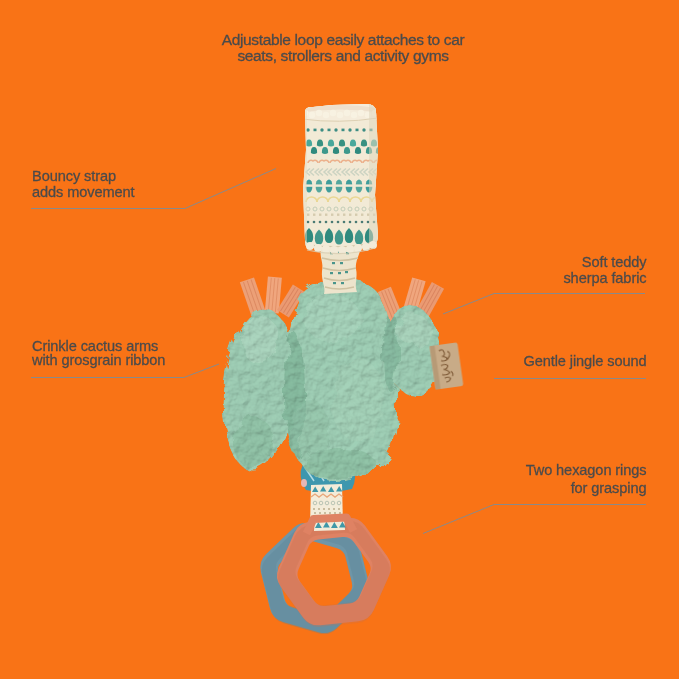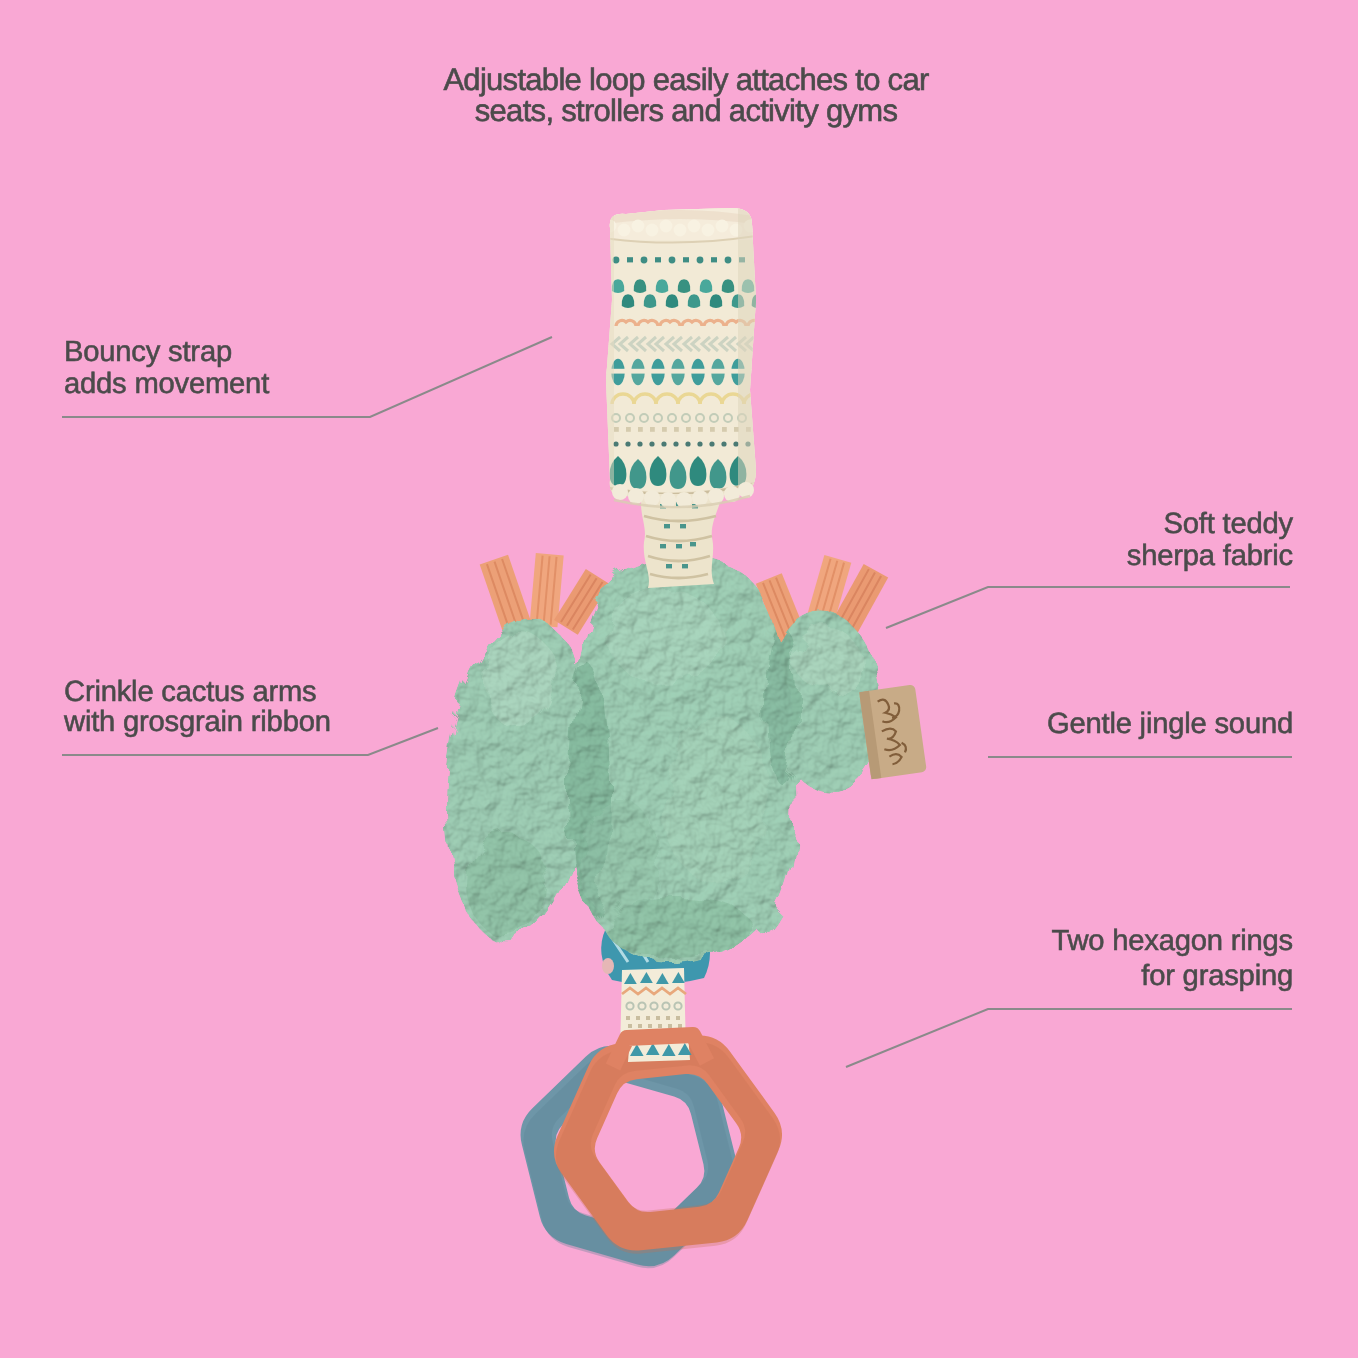--- a/index.html
+++ b/index.html
@@ -1,16 +1,16 @@
 <!DOCTYPE html>
 <html><head>
 <meta charset="utf-8">
 <style>
   html,body{margin:0;padding:0;background:#ffffff;}
-  #stage{position:relative;width:679px;height:679px;background:#f9a8d4;overflow:hidden;}
+  #stage{position:relative;width:679px;height:679px;background:#f97316;overflow:hidden;}
   svg{display:block;}
   text{font-family:"Liberation Sans",sans-serif;fill:#4b4b4b;}
 </style>
 </head>
 <body>
 <div id="stage">
 <svg width="679" height="679" viewBox="0 0 679 679" xmlns="http://www.w3.org/2000/svg">
   <defs>
     <filter id="sherpa" x="-15%" y="-15%" width="130%" height="130%">
       <feTurbulence type="fractalNoise" baseFrequency="0.055" numOctaves="3" seed="7" result="noise"></feTurbulence>

